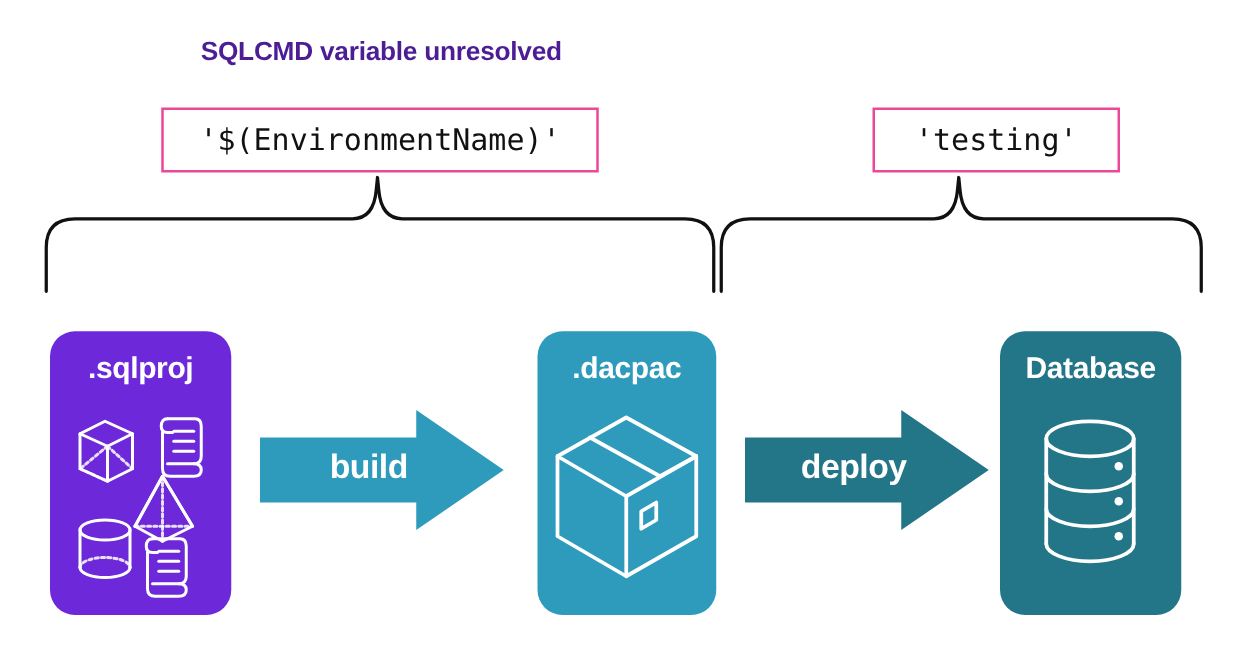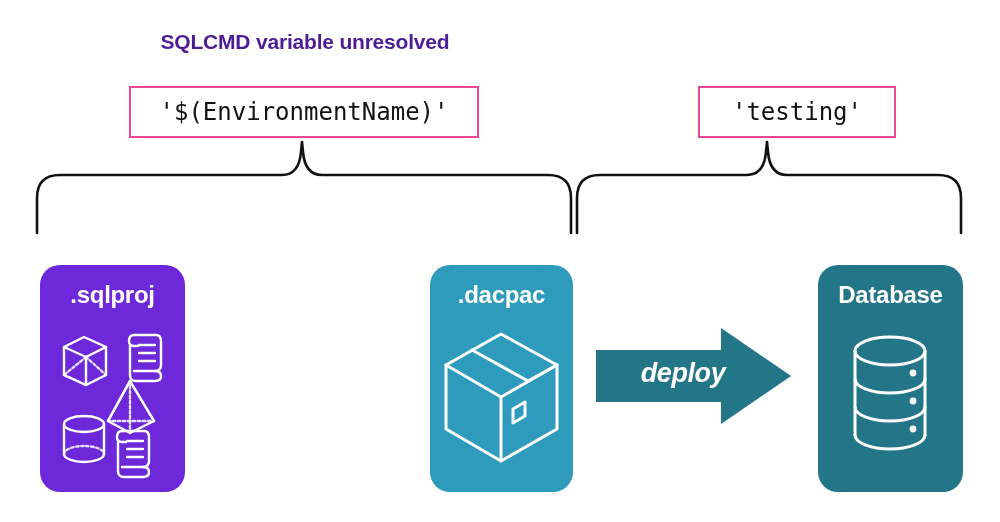--- a/index.html
+++ b/index.html
@@ -92,31 +92,31 @@
   .card-art {
     position: absolute;
     left: 0;
     top: 52px;
     width: 100%;
     height: 172px;
   }
 
   #card-sqlproj  { left: 40px;  width: 145px; background: #6d28d9; }
   #card-dacpac   { left: 430px; width: 143px; background: #2E9BBC; }
-  #card-database { left: 818px; width: 145px; background: #237588; padding-left: 32px; }
+  #card-database { left: 800px; width: 145px; background: #237588; padding-left: 32px; }
 
   
   .process-arrow {
     position: absolute;
     top: 328px;
     width: 200px;
     height: 96px;
   }
   #arrow-build  { left: 208px; }
-  #arrow-deploy { left: 596px; font-style: italic; }
+  #arrow-deploy { left: 596px; }
   .arrow-label {
     position: absolute;
     left: 22px;
     top: 30px;
     width: 130px;
     text-align: center;
     font-family: "Liberation Sans", sans-serif;
     font-weight: bold;
     font-size: 27px;
     color: #ffffff;
@@ -249,20 +249,26 @@
         <path d="M 37,118 A 35,14 0 0 0 107,118"></path>
       </g>
       <g fill="#ffffff">
         <circle cx="95" cy="56" r="3.4"></circle>
         <circle cx="95" cy="84" r="3.4"></circle>
         <circle cx="95" cy="112" r="3.4"></circle>
       </g>
     </svg>
   </div>
 
+  <div class="process-arrow" id="arrow-build">
+    <svg viewBox="0 0 200 96" width="200" height="96">
+      <path d="M 0,22 L 125,22 L 125,0 L 195,48 L 125,96 L 125,74 L 0,74 Z" fill="#2E9BBC"></path>
+    </svg>
+    <div class="arrow-label">build</div>
+  </div>
 
   <div class="process-arrow" id="arrow-deploy">
     <svg viewBox="0 0 200 96" width="200" height="96">
       <path d="M 0,22 L 125,22 L 125,0 L 195,48 L 125,96 L 125,74 L 0,74 Z" fill="#237588"></path>
     </svg>
     <div class="arrow-label">deploy</div>
   </div>
 
 </div>
 

